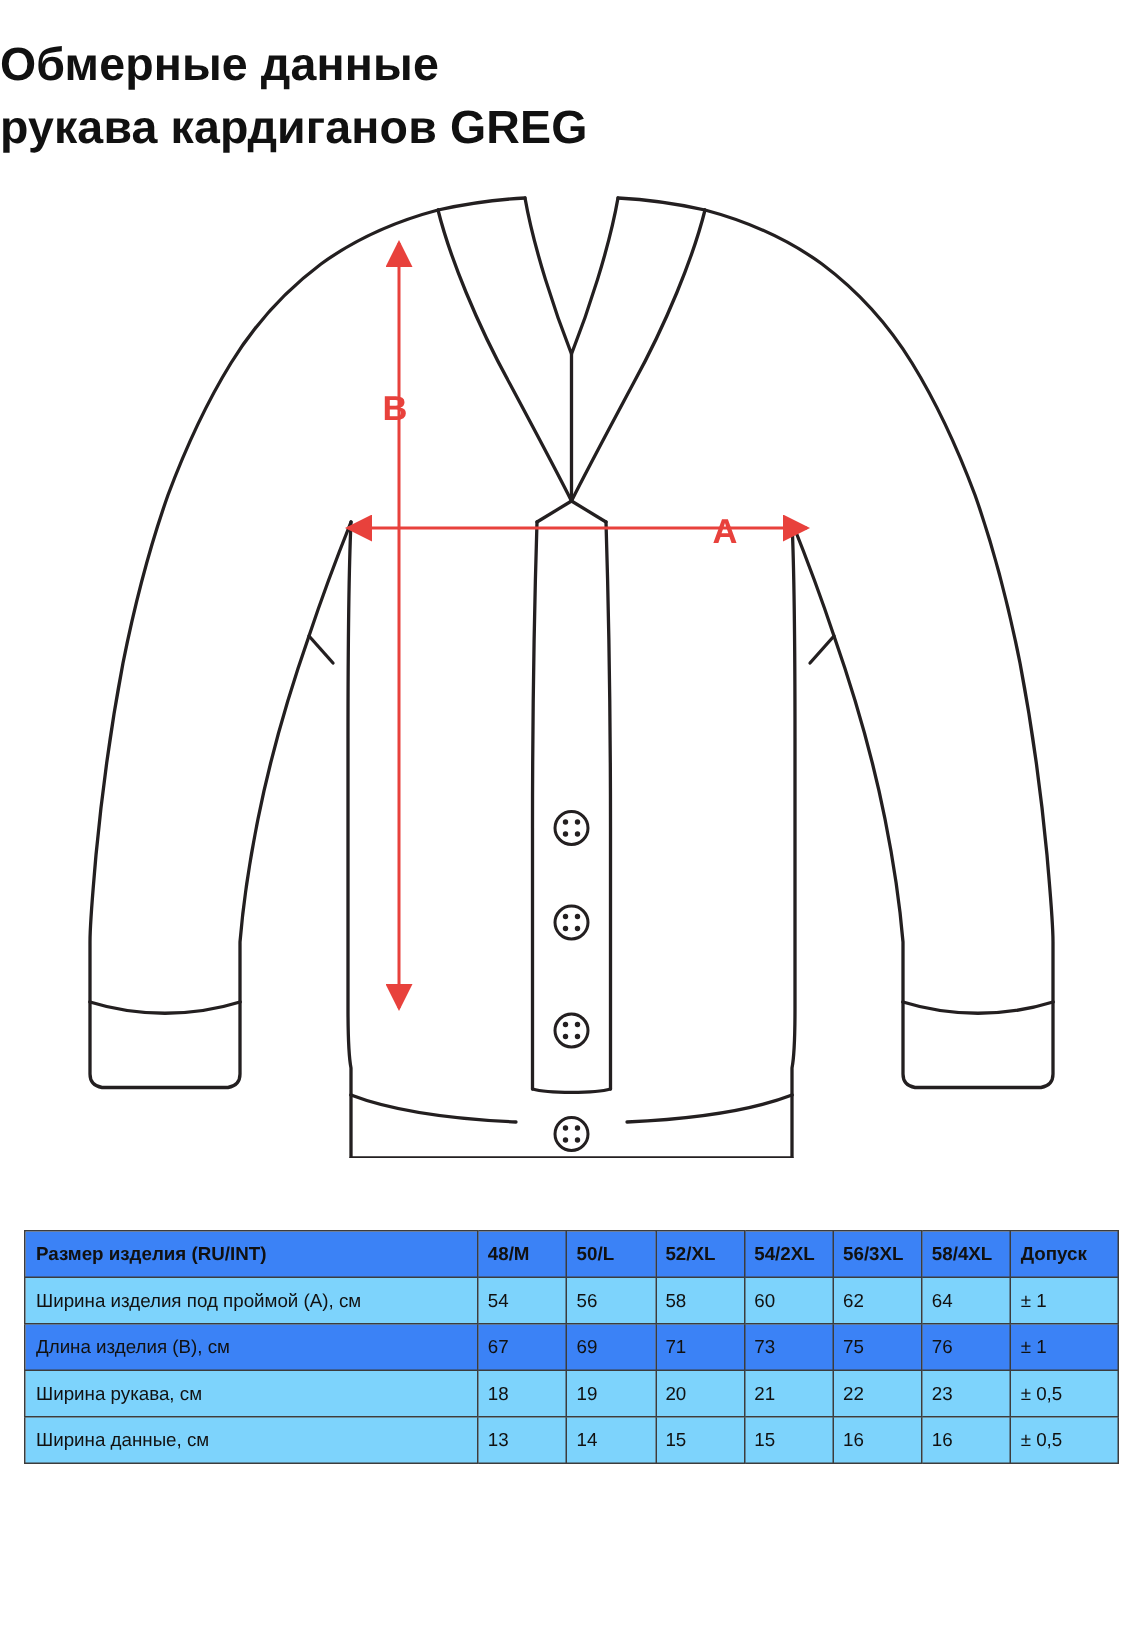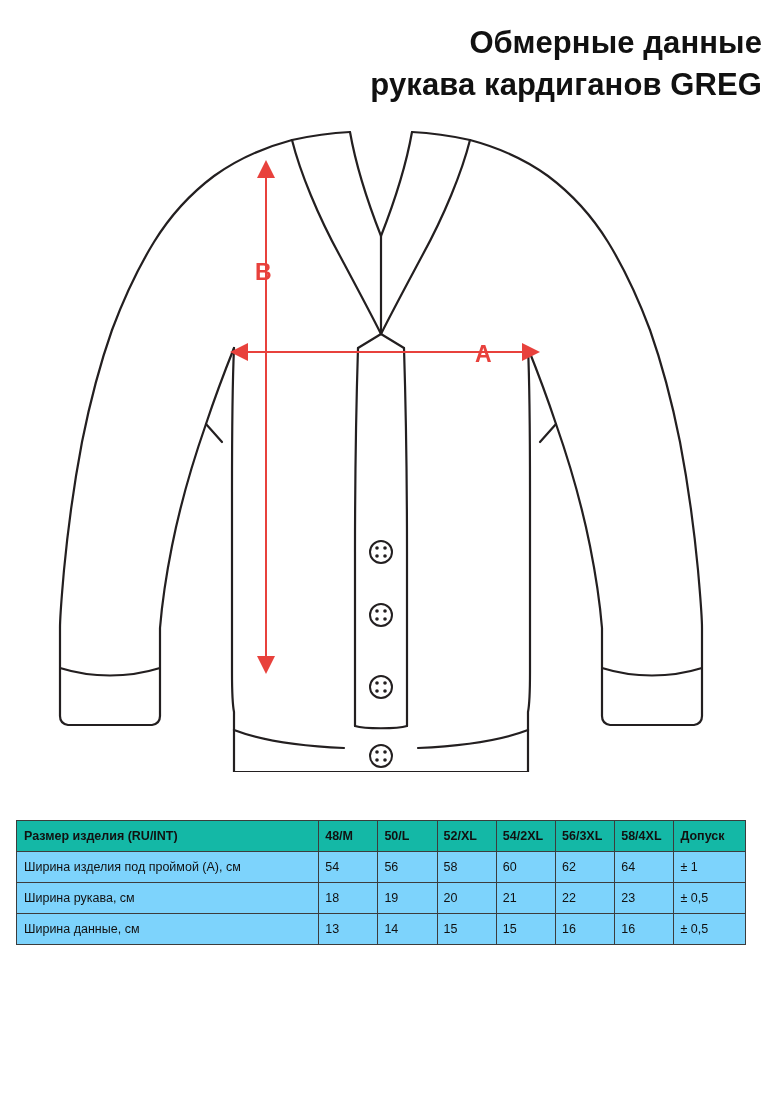--- a/index.html
+++ b/index.html
@@ -17,21 +17,21 @@
   }
   .page {
     width: 762px;
     height: 1100px;
     position: relative;
     box-sizing: border-box;
   }
 
   
   .title {
-    text-align: right;
+    text-align: left;
     padding-top: 22px;
     font-size: 31px;
     font-weight: bold;
     line-height: 1.35;
     letter-spacing: 0.1px;
     color: #111111;
   }
   .title-line { display: block; }
 
   
@@ -79,21 +79,21 @@
   table.size-table th.size-col {
     width: 58px;
   }
   table.size-table th.tol-col {
     width: 70px;
   }
   tr.shaded td, tr.shaded th {
     background: #7dd3fc;
   }
   tr.plain td, tr.plain th {
-    background: #14b8a6;
+    background: #3b82f6;
   }
 </style>
 </head>
 <body>
 
 <div class="page">
 
   <div class="title">
     <span class="title-line">Обмерные данные</span>
     <span class="title-line">рукава кардиганов GREG</span>
@@ -233,20 +233,30 @@
         <tr class="shaded">
           <td class="row-head">Ширина изделия под проймой (A), см</td>
           <td>54</td>
           <td>56</td>
           <td>58</td>
           <td>60</td>
           <td>62</td>
           <td>64</td>
           <td>± 1</td>
         </tr>
+        <tr class="plain">
+          <td class="row-head">Длина изделия (B), см</td>
+          <td>67</td>
+          <td>69</td>
+          <td>71</td>
+          <td>73</td>
+          <td>75</td>
+          <td>76</td>
+          <td>± 1</td>
+        </tr>
         <tr class="shaded">
           <td class="row-head">Ширина рукава, см</td>
           <td>18</td>
           <td>19</td>
           <td>20</td>
           <td>21</td>
           <td>22</td>
           <td>23</td>
           <td>± 0,5</td>
         </tr>

